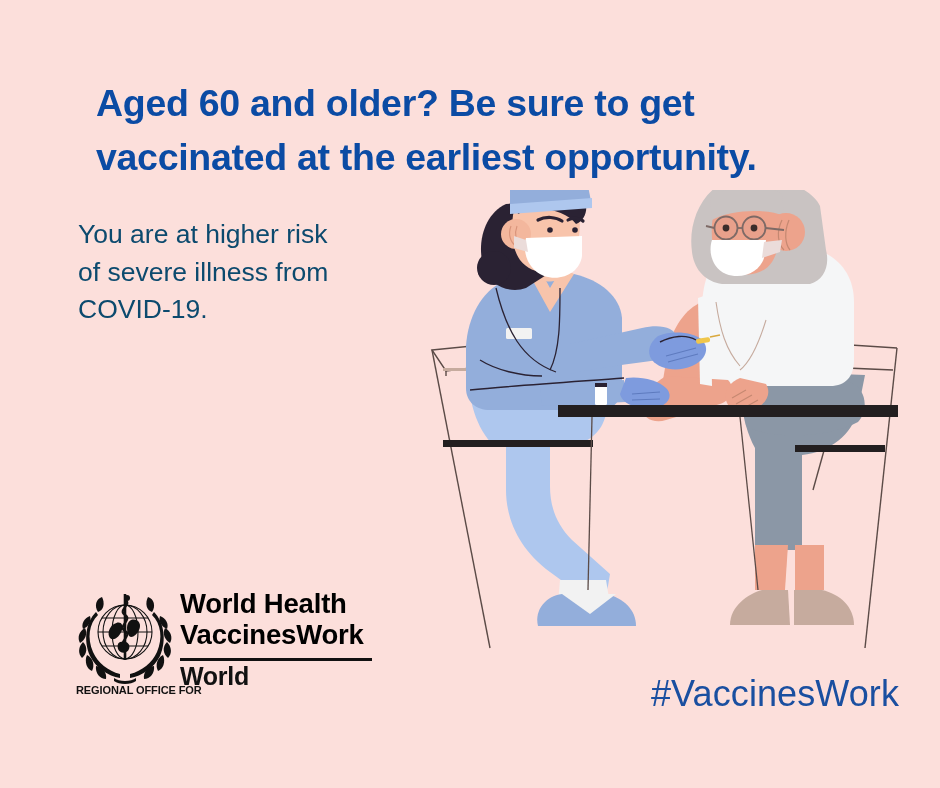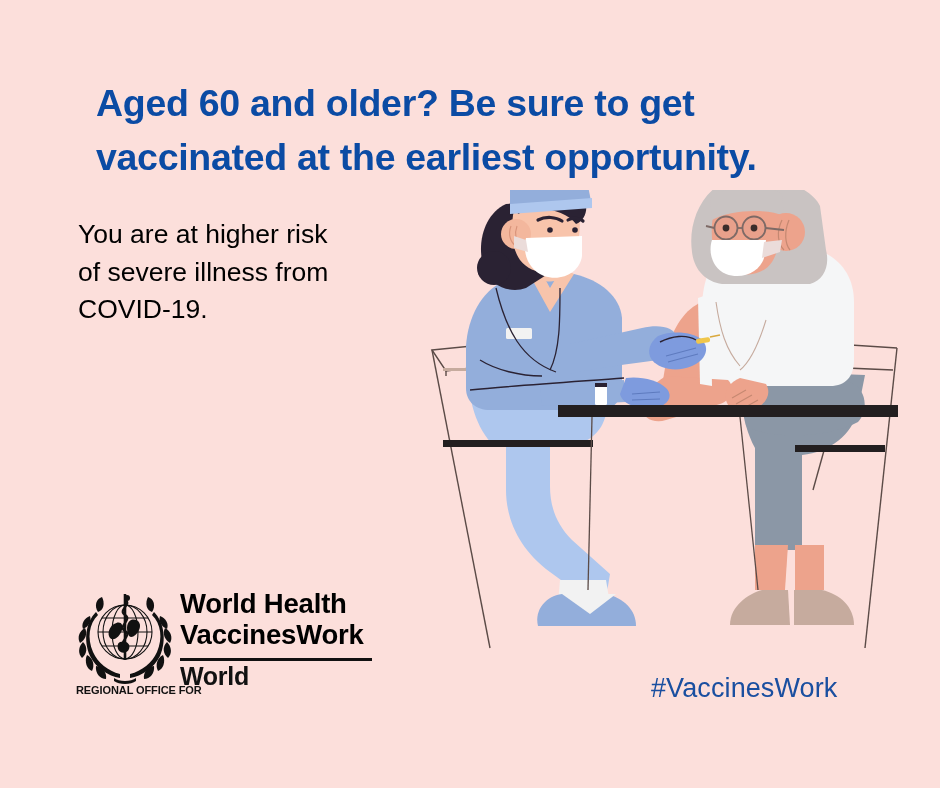--- a/index.html
+++ b/index.html
@@ -39,31 +39,31 @@
   
   .subhead {
     position: absolute;
     left: 78px;
     top: 216px;
     width: 350px;
     font-family: "Liberation Sans", sans-serif;
     font-weight: normal;
     font-size: 26.5px;
     line-height: 1.42;
-    color: #000000;
+    color: #0c4a6e;
     white-space: pre-line;
   }
 
   
   .hashtag {
     position: absolute;
     left: 651px;
     top: 673px;
     font-family: "Liberation Sans", sans-serif;
-    font-size: 27px;
+    font-size: 36px;
     font-weight: normal;
     letter-spacing: 0.1px;
     color: #1A4FA0;
   }
 
   
   .logo-block {
     position: absolute;
     left: 76px;
     top: 586px;

